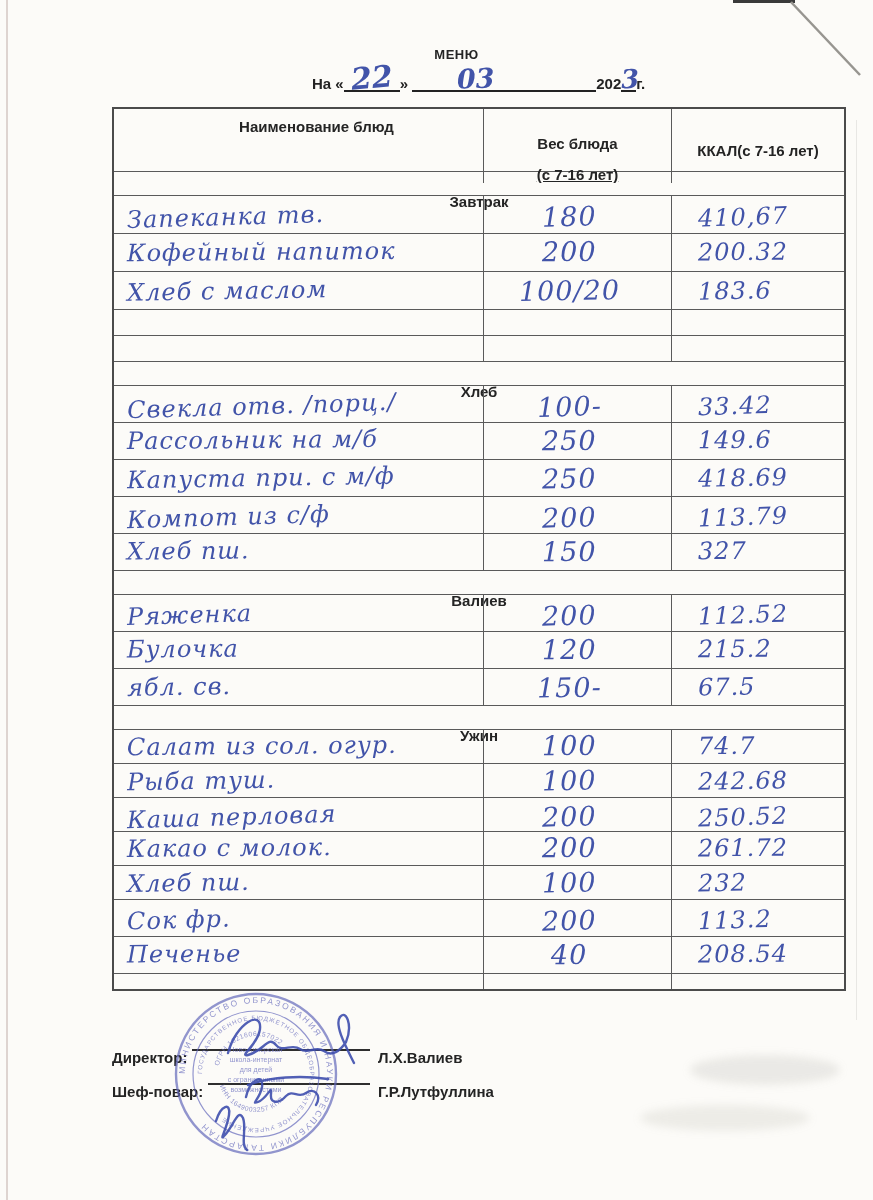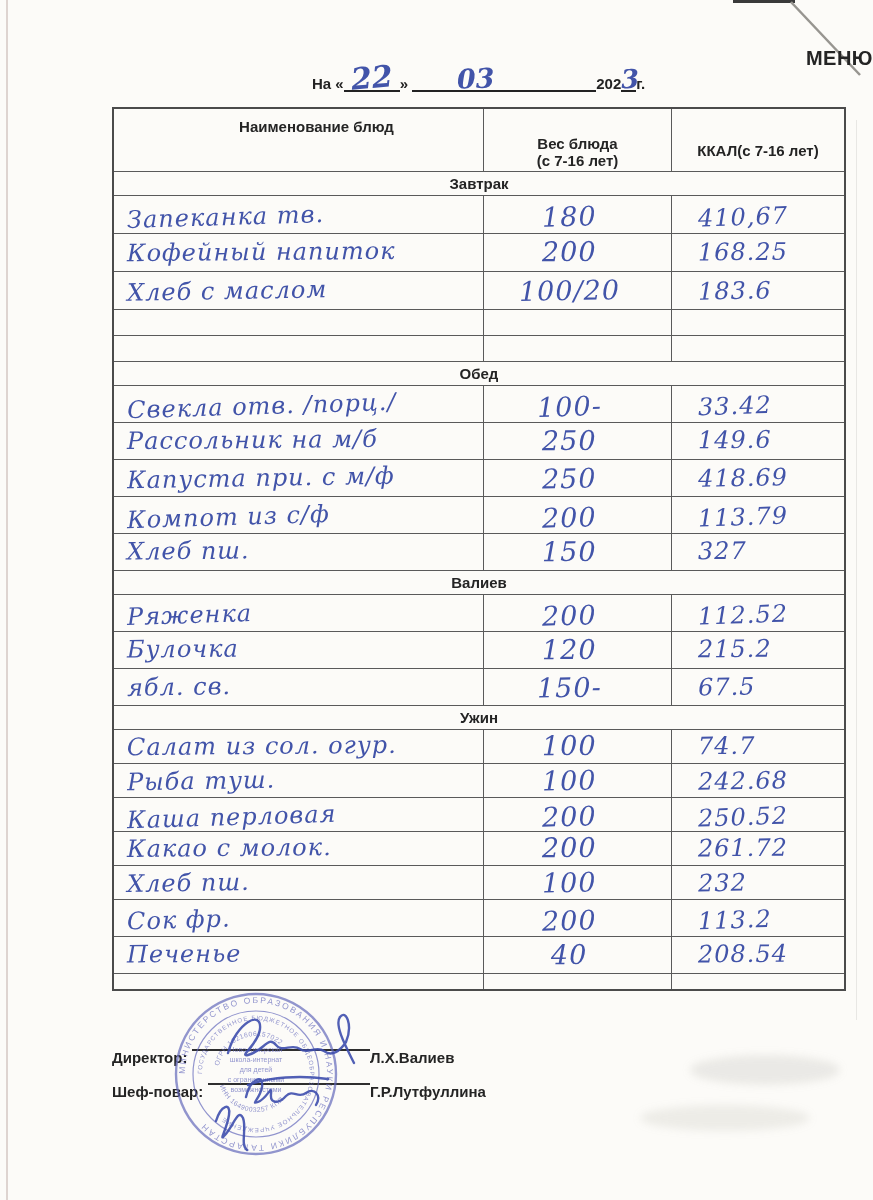--- a/index.html
+++ b/index.html
@@ -5,57 +5,57 @@
   html,body{margin:0;padding:0;background:#e8e6e2;}
   .page{position:relative;width:873px;height:1200px;background:#fcfbf8;overflow:hidden;
         font-family:"Liberation Sans",sans-serif;color:#242424;}
   
   .edge-left{position:absolute;left:6px;top:0;width:2px;height:1200px;background:rgba(165,140,135,.35);}
   .edge-right{position:absolute;left:856px;top:120px;width:1px;height:900px;background:rgba(0,0,0,.08);}
   .smudge{position:absolute;filter:blur(4px);pointer-events:none;}
   .s1{left:690px;top:1055px;width:150px;height:30px;background:rgba(130,128,118,.14);border-radius:50%;}
   .s2{left:640px;top:1105px;width:170px;height:26px;background:rgba(130,128,118,.12);border-radius:50%;}
   
-  .title{position:absolute;top:47px;left:0;width:873px;text-align:right;padding-left:40px;box-sizing:border-box;
-         font-weight:700;font-size:20px;letter-spacing:.5px;}
+  .title{position:absolute;top:47px;left:0;width:873px;text-align:center;padding-left:40px;box-sizing:border-box;
+         font-weight:700;font-size:13px;letter-spacing:.5px;}
   .dateline{position:absolute;top:68px;left:312px;font-weight:700;font-size:15px;white-space:nowrap;}
   .u{display:inline-block;border-bottom:2px solid #222;text-align:center;vertical-align:bottom;height:22px;}
   .u22{width:56px;} .ulong{width:184px;} .uyr{width:15px;}
   .hwd{display:inline-block;font-family:"DejaVu Serif",serif;font-style:italic;color:#4254a9;
        transform:translateY(6px) rotate(-5deg);font-size:30px;line-height:0;}
   .hwm{font-size:27px;transform:translateY(5px) rotate(-2deg) translateX(-28px);}
   .hwy{font-size:26px;transform:translateY(6px) rotate(-3deg);}
   
   .tbl{position:absolute;left:112px;top:107px;width:730px;border:2px solid #4b4b4b;box-sizing:content-box;background:transparent;}
   .tbl>div{box-sizing:border-box;}
   .tbl>div+div{border-top:1.5px solid #5a5a5a;}
   .thead,.trow{display:grid;grid-template-columns:370px 188px 1fr;}
   .cname,.cwt{border-right:1.5px solid #5a5a5a;}
   .c{display:flex;align-items:center;overflow:visible;}
   .thead{height:62px;font-weight:700;font-size:15px;text-align:center;}
   .thead .c{display:block;}
   .thead .cname{padding-top:9px;margin-left:36px;}
   .thead .cwt div:first-child{margin-top:26px;}
-  .thead .cwt div:last-child{}
+  .thead .cwt div:last-child{margin-top:14px;text-decoration:underline;}
   .thead .ckc{padding-top:9px;margin-top:24px;}
-  .srow{text-align:center;font-weight:700;font-size:15px;padding-top:3px;}
+  .srow{text-align:center;font-weight:700;font-size:15px;padding-top:21px;}
   .h24{height:24px;} .h38{height:38px;} .h26{height:26px;} .h37{height:37px;} .h34{height:34px;} .h16{height:16px;}
   .ink{font-family:"DejaVu Serif",serif;font-style:italic;color:#4254a9;letter-spacing:1px;
        display:inline-block;transform:rotate(-1deg);line-height:1;white-space:nowrap;}
   .cname .ink{font-size:24px;margin-left:13px;}
   .cwt{justify-content:center;} .cwt .ink{font-size:27px;margin-left:-16px;}
   .ckc .ink{font-size:24px;margin-left:26px;}
   .trow:nth-child(3n) .ink{transform:rotate(-1.8deg) translateY(2px);}
   .trow:nth-child(3n+1) .ink{transform:rotate(-.5deg) translateY(-1px);}
   
   .sigs{position:absolute;left:112px;top:1038px;font-size:15px;font-weight:700;}
   .sigrow{display:flex;align-items:flex-end;height:28px;margin-bottom:6px;}
   .sig-left{display:flex;width:258px;}
   .sig-line{flex:1;border-bottom:2px solid #2e2e2e;margin-left:5px;height:0;margin-bottom:2px;}
-  .sig-name{margin-left:0;}
+  .sig-name{margin-left:8px;}
   .overlay{position:absolute;pointer-events:none;}
   .stamp-text{font-family:"Liberation Sans",sans-serif;fill:#6065ba;}
 </style>
 </head>
 <body>
 
 <div class="page">
 
   <div class="edge-left"></div>
   <div class="edge-right"></div>
@@ -96,21 +96,21 @@
         </div>
     </div>
     <div class="trow h38">
       <div class="c cname">
           <span class="ink">Кофейный напиток</span>
         </div>
       <div class="c cwt">
           <span class="ink">200</span>
         </div>
       <div class="c ckc">
-          <span class="ink">168.25</span>
+          <span class="ink">200.32</span>
         </div>
     </div>
     <div class="trow h38">
       <div class="c cname">
           <span class="ink">Хлеб с маслом</span>
         </div>
       <div class="c cwt">
           <span class="ink">100/20</span>
         </div>
       <div class="c ckc">
@@ -121,21 +121,21 @@
       <div class="c cname"></div>
         <div class="c cwt"></div>
         <div class="c ckc"></div>
     </div>
     <div class="trow h26">
       <div class="c cname"></div>
         <div class="c cwt"></div>
         <div class="c ckc"></div>
     </div>
 
-    <div class="srow h24">Обед</div>
+    <div class="srow h24">Хлеб</div>
     <div class="trow h37">
       <div class="c cname">
           <span class="ink">Свекла отв. /порц./</span>
         </div>
       <div class="c cwt">
           <span class="ink">100-</span>
         </div>
       <div class="c ckc">
           <span class="ink">33.42</span>
         </div>

